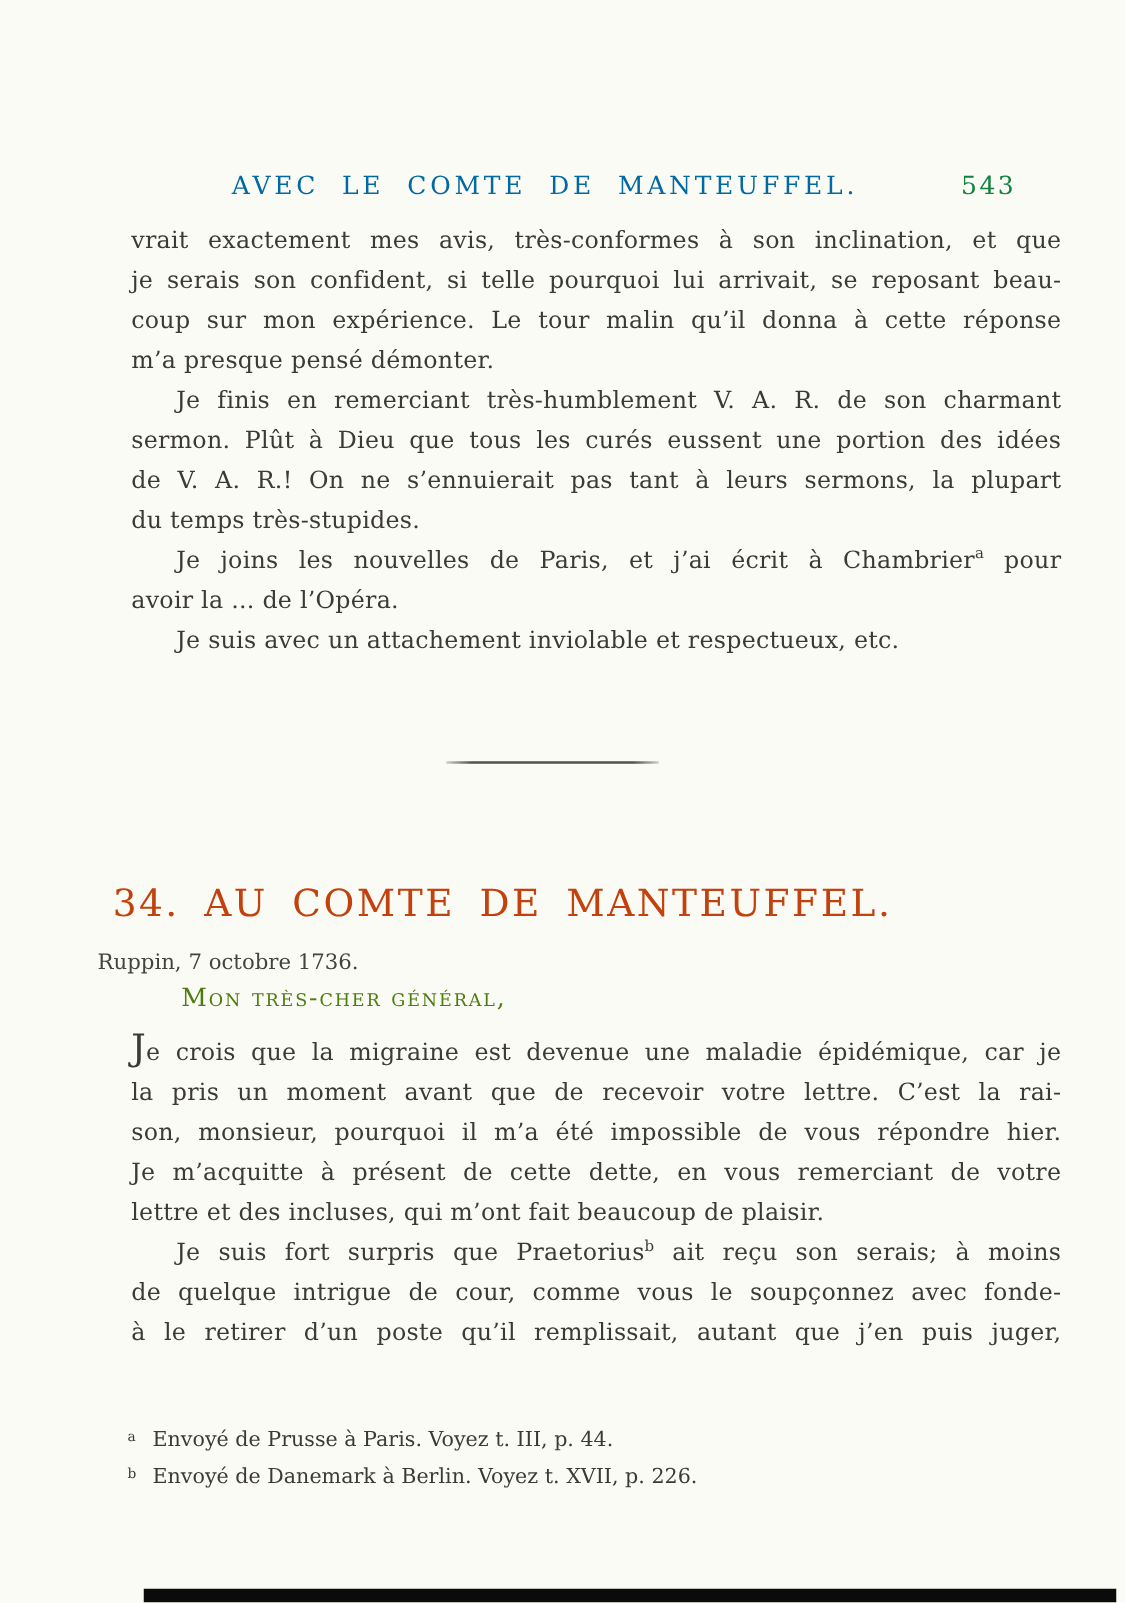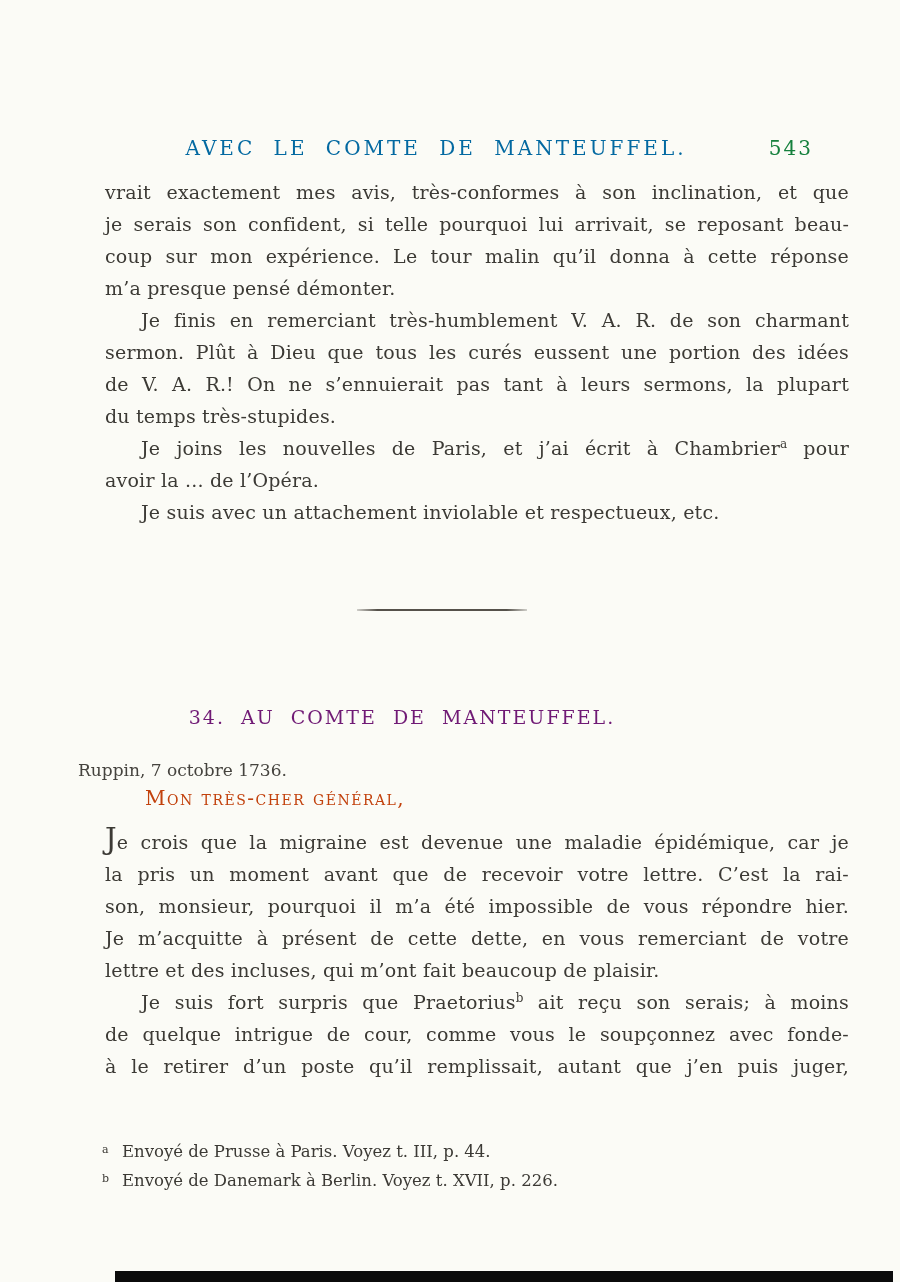--- a/index.html
+++ b/index.html
@@ -47,31 +47,31 @@
     position:absolute;top:609px;left:357px;width:170px;height:2px;
     background:linear-gradient(to right,rgba(80,76,70,.25),#55514a 12%,#55514a 88%,rgba(80,76,70,.25));
   }
   
   .letter-heading{
     position:absolute;top:706px;left:78px;width:744px;
     text-align:center;
   }
   .letter-heading span{
     display:inline-block;transform:translateX(-48px);
-    font-size:19px;letter-spacing:2px;word-spacing:8px;color:#701a75;
+    font-size:30px;letter-spacing:2px;word-spacing:8px;color:#c2410c;
   }
   .dateline{
     position:absolute;top:760px;left:78px;width:744px;
     text-align:left;padding-right:42px;box-sizing:border-box;
     font-size:17px;color:#45433e;
   }
   .salutation{
     position:absolute;top:786px;left:78px;width:744px;
     padding-left:67px;box-sizing:border-box;
-    font-size:20px;font-variant:small-caps;letter-spacing:1.5px;color:#c2410c;
+    font-size:20px;font-variant:small-caps;letter-spacing:1.5px;color:#4d7c0f;
   }
   
   .footnotes{
     position:absolute;top:1136px;left:78px;width:744px;
     font-size:16.5px;line-height:27px;color:#3c3a35;
   }
   .footnote{padding-left:24px;}
   .fn-marker{
     display:inline-block;width:20px;
     font-size:11px;vertical-align:4px;letter-spacing:0;

